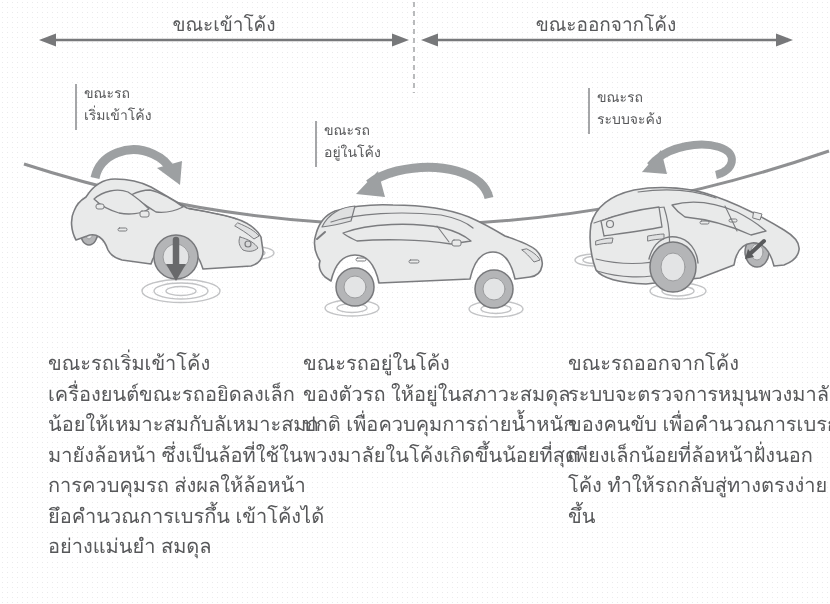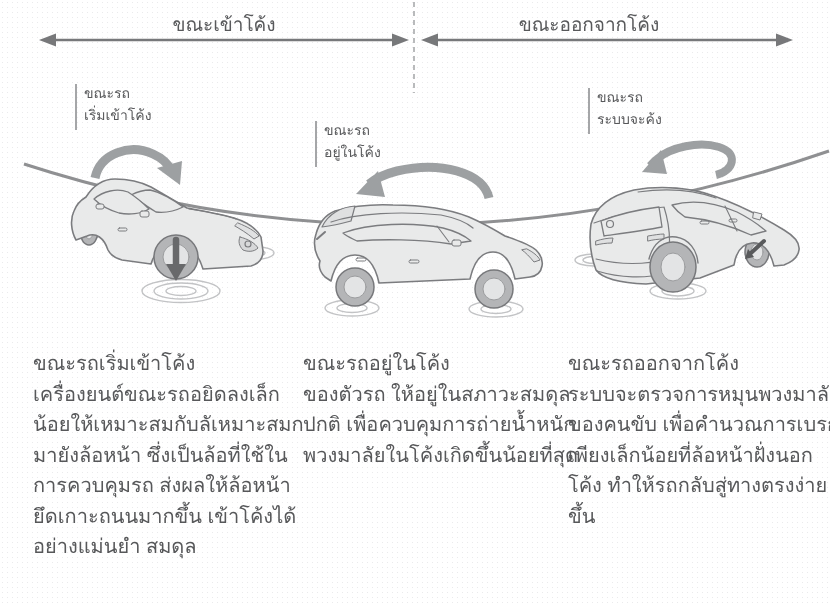--- a/index.html
+++ b/index.html
@@ -172,42 +172,42 @@
       </g>
 
       <g stroke="#595a5c" fill="#595a5c">
         <line x1="764" y1="241" x2="751" y2="253" stroke-width="4"></line>
         <polygon points="745,259 754,257 748,249" stroke="none"></polygon>
       </g>
     </g>
   </svg>
 
   <div class="timeline-label" style="left:94px">ขณะเข้าโค้ง</div>
-  <div class="timeline-label" style="left:459px">ขณะออกจากโค้ง</div>
+  <div class="timeline-label" style="left:476px">ขณะออกจากโค้ง</div>
 
   <div class="caption" style="left:84px;top:82px">
     <div>ขณะรถ</div>
     <div>เริ่มเข้าโค้ง</div>
   </div>
   <div class="caption" style="left:324px;top:119px">
     <div>ขณะรถ</div>
     <div>อยู่ในโค้ง</div>
   </div>
   <div class="caption" style="left:597px;top:86px">
     <div>ขณะรถ</div>
     <div>ระบบจะค้ง</div>
   </div>
 
-  <div class="column" style="left:33px">
+  <div class="column" style="left:48px">
     <div class="line">ขณะรถเริ่มเข้าโค้ง</div>
     <div class="line">เครื่องยนต์ขณะรถอยิดลงเล็ก</div>
     <div class="line">น้อยให้เหมาะสมกับลัเหมาะสมก</div>
     <div class="line">มายังล้อหน้า ซึ่งเป็นล้อที่ใช้ใน</div>
     <div class="line">การควบคุมรถ ส่งผลให้ล้อหน้า</div>
-    <div class="line">ยึดเกาะถนนมากขึ้น เข้าโค้งได้</div>
+    <div class="line">ยึอคำนวณการเบรกึ้น เข้าโค้งได้</div>
     <div class="line">อย่างแม่นยำ สมดุล</div>
   </div>
 
   <div class="column" style="left:303px">
     <div class="line">ขณะรถอยู่ในโค้ง</div>
     <div class="line">ของตัวรถ ให้อยู่ในสภาวะสมดุล</div>
     <div class="line">ปกติ เพื่อควบคุมการถ่ายน้ำหนัก</div>
     <div class="line">พวงมาลัยในโค้งเกิดขึ้นน้อยที่สุด</div>
   </div>
 

